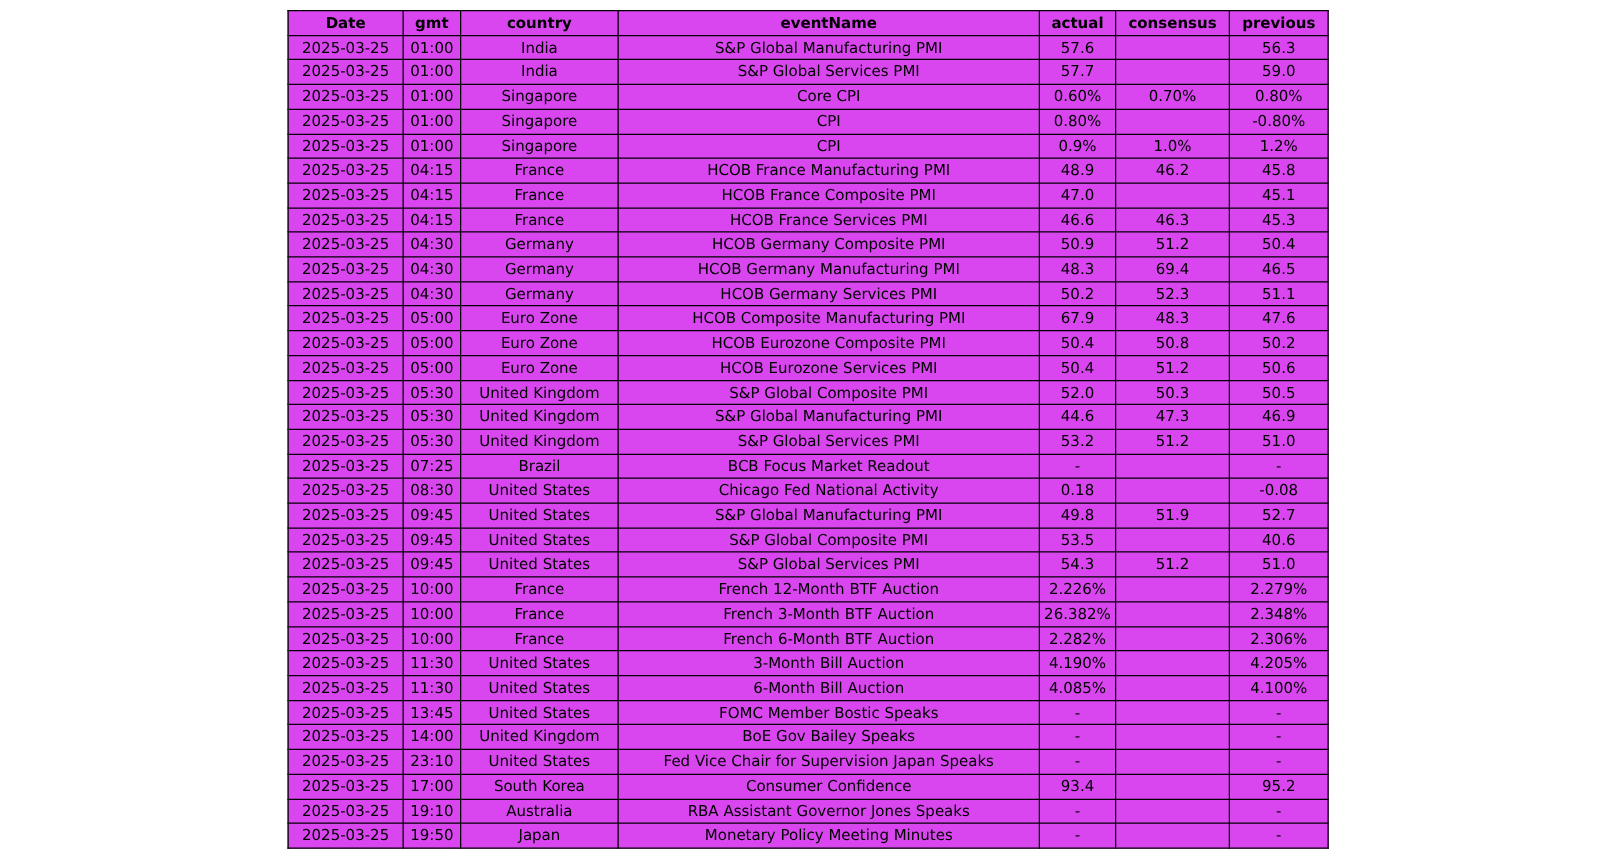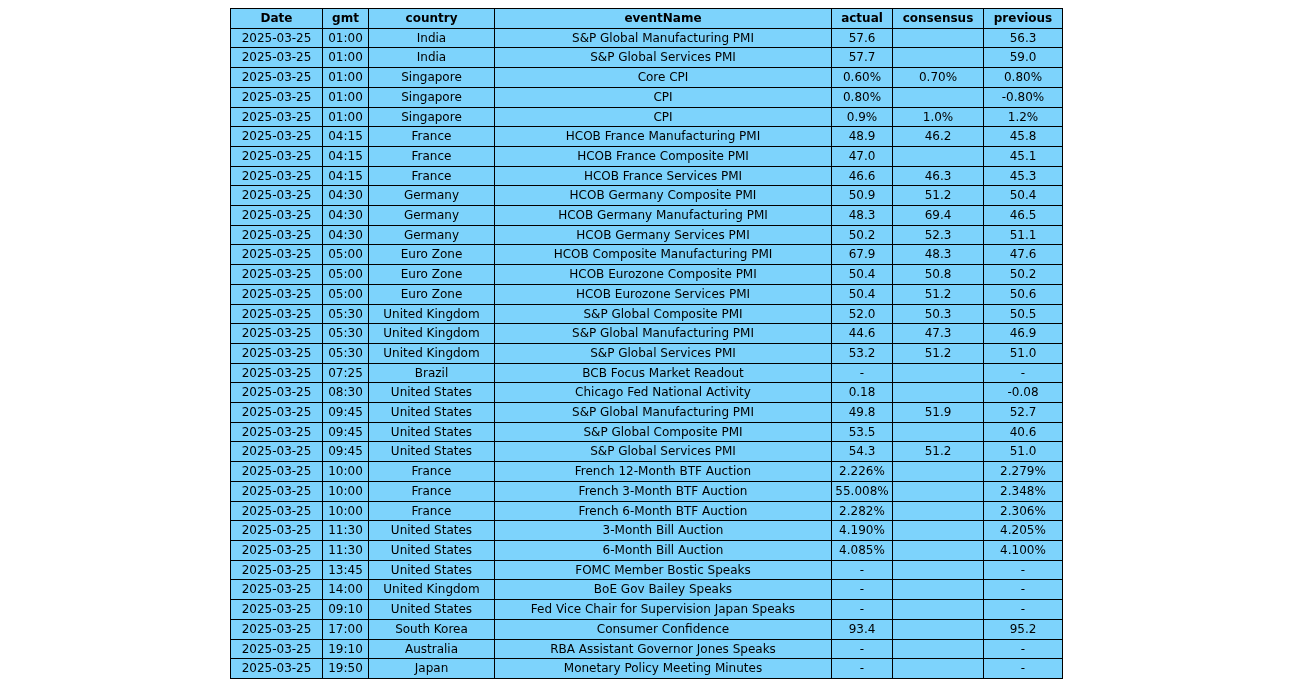--- a/index.html
+++ b/index.html
@@ -15,21 +15,21 @@
   }
   .table-wrap {
     position: absolute;
     left: 230px;
     top: 8px;
   }
   table.events-table {
     border-collapse: collapse;
     table-layout: fixed;
     width: 832px;
-    background: #7dd3fc;
+    background: #d946ef;
   }
   table.events-table th,
   table.events-table td {
     border: 1px solid #000000;
     font-size: 12px;
     color: #000000;
     text-align: center;
     vertical-align: middle;
     height: 18.7px;
     padding: 0 2px;
@@ -280,21 +280,21 @@
           <td>French 12-Month BTF Auction</td>
           <td>2.226%</td>
           <td></td>
           <td>2.279%</td>
         </tr>
         <tr>
           <td>2025-03-25</td>
           <td>10:00</td>
           <td>France</td>
           <td>French 3-Month BTF Auction</td>
-          <td>55.008%</td>
+          <td>26.382%</td>
           <td></td>
           <td>2.348%</td>
         </tr>
         <tr>
           <td>2025-03-25</td>
           <td>10:00</td>
           <td>France</td>
           <td>French 6-Month BTF Auction</td>
           <td>2.282%</td>
           <td></td>
@@ -331,21 +331,21 @@
           <td>2025-03-25</td>
           <td>14:00</td>
           <td>United Kingdom</td>
           <td>BoE Gov Bailey Speaks</td>
           <td>-</td>
           <td></td>
           <td>-</td>
         </tr>
         <tr>
           <td>2025-03-25</td>
-          <td>09:10</td>
+          <td>23:10</td>
           <td>United States</td>
           <td>Fed Vice Chair for Supervision Japan Speaks</td>
           <td>-</td>
           <td></td>
           <td>-</td>
         </tr>
         <tr>
           <td>2025-03-25</td>
           <td>17:00</td>
           <td>South Korea</td>

